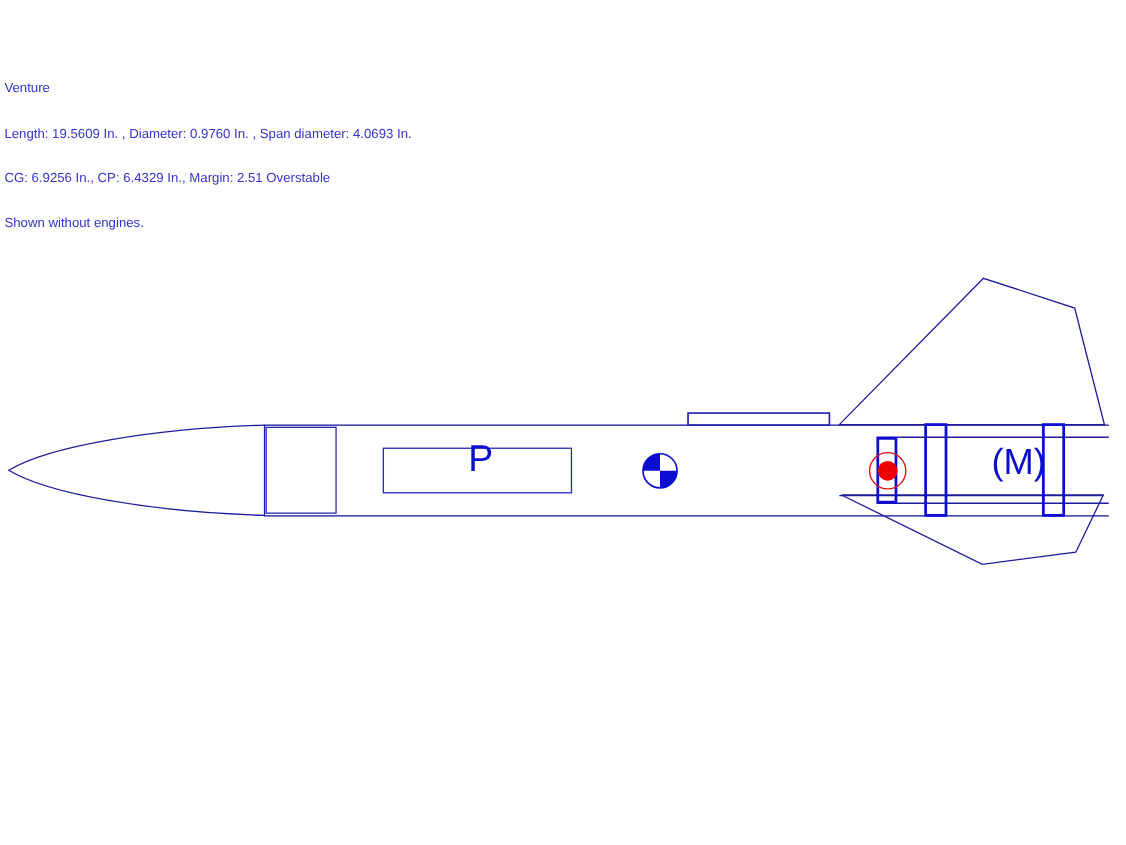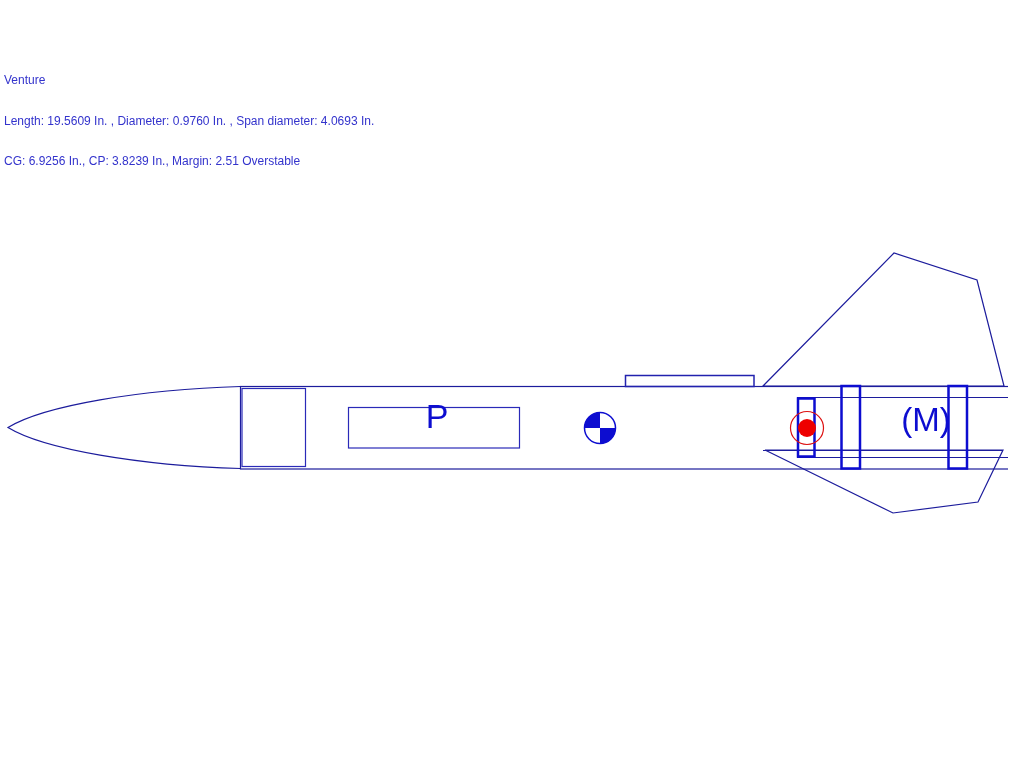--- a/index.html
+++ b/index.html
@@ -39,21 +39,22 @@
   }
 </style>
 </head>
 <body>
 
 <div class="canvas">
 
   <div class="info">
     <div>Venture</div>
     <div>Length: 19.5609 In. , Diameter: 0.9760 In. , Span diameter: 4.0693 In.</div>
-    <div>CG: 6.9256 In., CP: 3.8239 In., Margin: 2.51 Overstable</div>
+    <div>CG: 6.9256 In., CP: 6.4329 In., Margin: 2.51 Overstable</div>
+    <div>Shown without engines.</div>
   </div>
 
   <svg class="rocket-svg" width="1024" height="768" viewBox="0 0 1024 768">
 
     <path d="M240.5,342.5 C140,345.5 44,361.5 8,383.5 C44,405.5 140,421.5 240.5,424.5" fill="none" stroke="#1c1c9c" stroke-width="1.2"></path>
 
     <rect x="240.5" y="342.5" width="772" height="82.5" fill="none" stroke="#1c1c9c" stroke-width="1.2"></rect>
 
     <rect x="242" y="344.5" width="63.5" height="78" fill="none" stroke="#2a2ab8" stroke-width="1.2"></rect>
 

